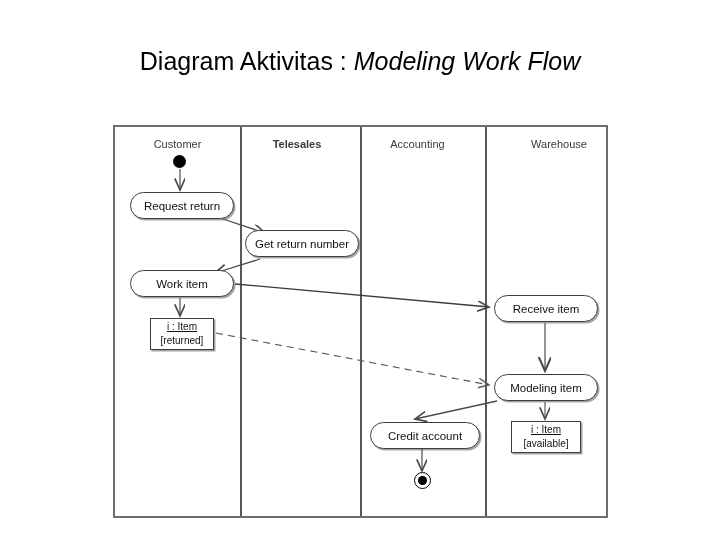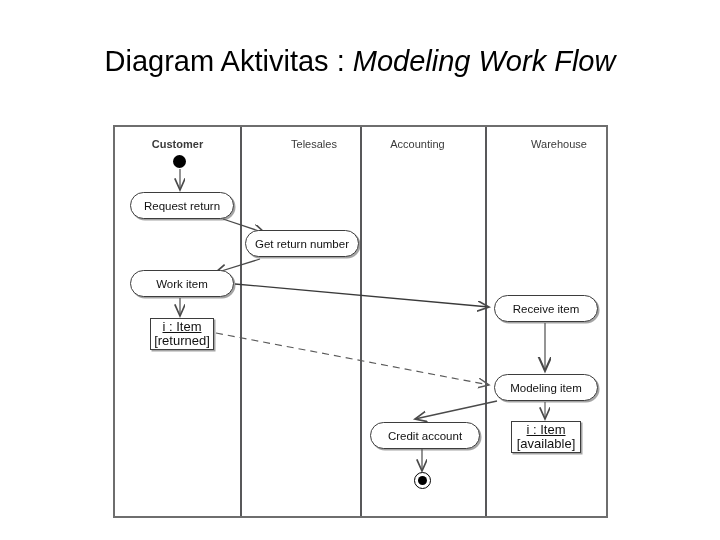--- a/index.html
+++ b/index.html
@@ -16,21 +16,21 @@
     font-family: "Liberation Sans", sans-serif;
   }
 
   
   #slide-title {
     position: absolute;
     left: 0;
     top: 44px;
     width: 720px;
     text-align: center;
-    font-size: 29px;
+    font-size: 25px;
     line-height: 34px;
     color: #000000;
     white-space: nowrap;
   }
   #slide-title .plain { font-style: normal; }
   #slide-title .ital  { font-style: italic; }
 
   
   #diagram-caption {
     position: absolute;
@@ -97,21 +97,21 @@
     box-shadow: 1.5px 1.5px 0 rgba(90,90,90,0.55);
   }
 
   
   .object-node {
     position: absolute;
     box-sizing: border-box;
     border: 1.4px solid #3d3d3d;
     background: #ffffff;
     color: #111111;
-    font-size: 13px;
+    font-size: 10px;
     display: flex;
     flex-direction: column;
     align-items: center;
     justify-content: center;
     line-height: 14px;
     box-shadow: 1.5px 1.5px 0 rgba(90,90,90,0.55);
   }
   .object-node .inst { text-decoration: underline; }
   .object-node .state { }
 
@@ -151,22 +151,22 @@
     <span class="plain">Diagram Aktivitas : </span><span class="ital">Modeling Work Flow</span>
   </div>
 
 
   <div id="diagram-frame">
 
     <div class="lane-divider" style="left:125px;"></div>
     <div class="lane-divider" style="left:245px;"></div>
     <div class="lane-divider" style="left:370px;"></div>
 
-    <div class="lane-title" style="left:0px;   width:125px;font-weight:bold;">Customer</div>
-    <div class="lane-title" style="left:127px; width:144px;">Telesales</div>
+    <div class="lane-title" style="left:0px;   width:125px;">Customer</div>
+    <div class="lane-title" style="left:110px; width:144px;font-weight:bold;">Telesales</div>
     <div class="lane-title" style="left:245px; width:115px;">Accounting</div>
     <div class="lane-title" style="left:370px; width:148px;">Warehouse</div>
 
     <svg id="edges" viewBox="0 0 495 393">
       <defs>
         <marker id="arrow-open" markerWidth="11" markerHeight="11" refX="9" refY="4" orient="auto">
           <path d="M0,0 L9,4 L0,8" fill="none" stroke="#4a4a4a" stroke-width="1.3"></path>
         </marker>
         <marker id="arrow-open-d" markerWidth="11" markerHeight="11" refX="9" refY="4" orient="auto">
           <path d="M0,0 L9,4 L0,8" fill="none" stroke="#5a5a5a" stroke-width="1.2"></path>

